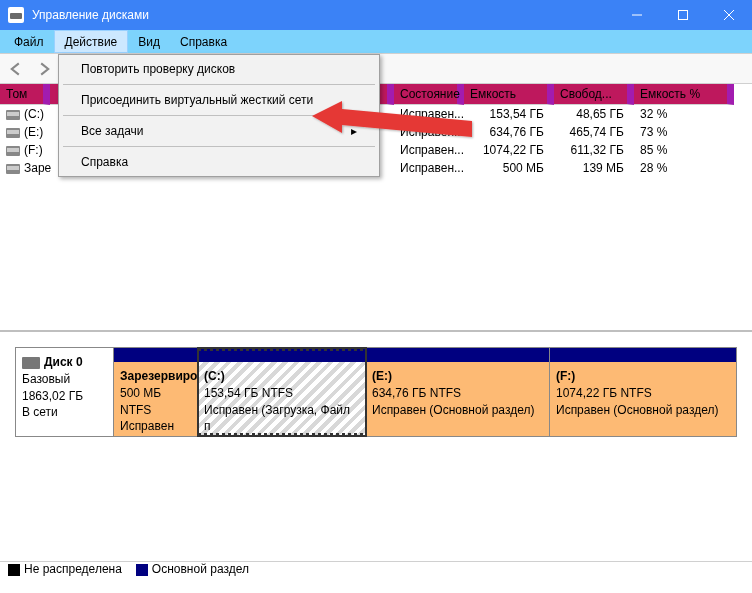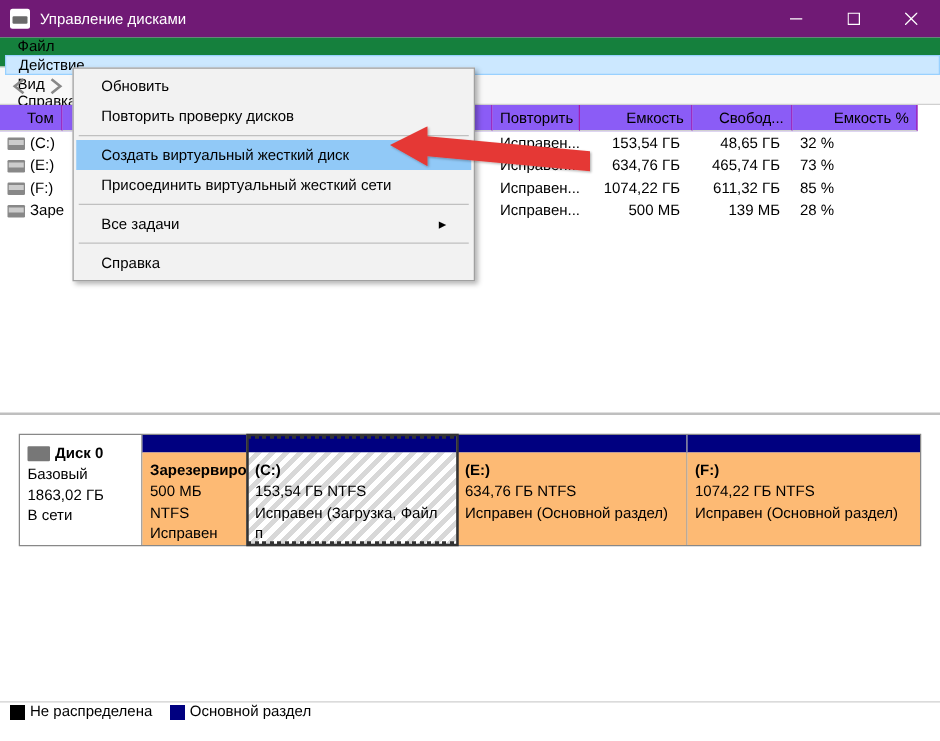--- a/index.html
+++ b/index.html
@@ -1,36 +1,36 @@
 <!DOCTYPE html>
 <html><head>
 <meta charset="utf-8">
 <style>
 * { box-sizing: border-box; margin: 0; padding: 0; font-family: "Segoe UI", Tahoma, sans-serif; font-size: 12px; }
 body { background: #fff; width: 752px; height: 593px; overflow: hidden; position: relative; }
 
-.titlebar { background: #701a75; height: 30px; display: flex; align-items: center; padding-left: 8px; color: #fff; }
+.titlebar { background: #3b82f6; height: 30px; display: flex; align-items: center; padding-left: 8px; color: #fff; }
 .titlebar .icon { width: 16px; height: 16px; background: #fff; margin-right: 8px; border-radius: 2px; position: relative; }
 .titlebar .icon::before { content: ""; position: absolute; left: 2px; top: 6px; width: 12px; height: 6px; background: #6a6a6a; border-radius: 1px; }
 .titlebar .title { flex: 1; font-size: 12px; }
 .titlebar .winbtns { display: flex; height: 100%; }
 .titlebar .winbtn { width: 46px; display: flex; align-items: center; justify-content: center; color: #fff; }
 .titlebar .winbtn svg { width: 10px; height: 10px; stroke: #fff; stroke-width: 1; fill: none; }
 
-.menubar { background: #15803d; height: 24px; border-bottom: 1px solid #d0d0d0; display: flex; align-items: stretch; padding-left: 4px; flex-direction: column; }
+.menubar { background: #7dd3fc; height: 24px; border-bottom: 1px solid #d0d0d0; display: flex; align-items: stretch; padding-left: 4px; }
 .menubar .menuitem { padding: 0 10px; display: flex; align-items: center; cursor: default; }
 .menubar .menuitem.open { background: #cce8ff; border: 1px solid #99d1ff; }
 
 .toolbar { height: 30px; border-bottom: 1px solid #d0d0d0; display: flex; align-items: center; padding-left: 6px; gap: 8px; background: #f8f8f8; }
 .toolbar .tb-ico { width: 20px; height: 20px; display: flex; align-items: center; justify-content: center; color: #666; }
 .toolbar .sep { width: 1px; height: 20px; background: #ccc; }
 
 .content-top { height: 248px; border-bottom: 2px solid #bfbfbf; overflow: hidden; position: relative; }
 .grid { display: grid; grid-template-columns: 50px 344px 70px 90px 80px 100px; }
-.grid .hdr { background: #8b5cf6; border-bottom: 1px solid #d0d0d0; border-right: 1px solid #a21caf; padding: 3px 6px; font-weight: normal; text-align: right; }
+.grid .hdr { background: #be185d; border-bottom: 1px solid #d0d0d0; border-right: 7px solid #a21caf; padding: 3px 6px; font-weight: normal; }
 .grid .cell { padding: 2px 6px; white-space: nowrap; }
 .grid .cell.num { text-align: right; padding-right: 10px; }
 
 .vol-ico { display: inline-block; width: 14px; height: 10px; background: #888; border-radius: 1px; margin-right: 4px; vertical-align: middle; position: relative; }
 .vol-ico::before { content: ""; position: absolute; left: 1px; top: 2px; width: 12px; height: 4px; background: #ccc; }
 
 .dropdown { position: absolute; top: 54px; left: 58px; width: 322px; background: #f2f2f2; border: 1px solid #a0a0a0; box-shadow: 2px 2px 4px rgba(0,0,0,0.3); z-index: 100; padding: 2px; }
 .dropdown .dd-item { padding: 5px 20px; cursor: default; }
 .dropdown .dd-item.hl { background: #91c9f7; }
 .dropdown .dd-sep { height: 1px; background: #c0c0c0; margin: 3px 2px; }
@@ -105,21 +105,21 @@
         <path d="M3 1 L8 5 L3 9" fill="none" stroke="#888" stroke-width="1.5"></path>
       </svg>
     </span>
   <span class="sep"></span>
 </div>
 
 <div class="content-top">
   <div class="grid">
     <div class="hdr">Том</div>
     <div class="hdr"></div>
-    <div class="hdr">Повторить</div>
+    <div class="hdr">Состояние</div>
     <div class="hdr">Емкость</div>
     <div class="hdr">Свобод...</div>
     <div class="hdr">Емкость %</div>
 
     <div class="cell"><span class="vol-ico"></span><span>(C:)</span></div>
     <div class="cell"></div>
     <div class="cell">Исправен...</div>
     <div class="cell num">153,54 ГБ</div>
     <div class="cell num">48,65 ГБ</div>
     <div class="cell">32 %</div>
@@ -141,24 +141,22 @@
     <div class="cell"><span class="vol-ico"></span><span>Заре</span></div>
     <div class="cell"></div>
     <div class="cell">Исправен...</div>
     <div class="cell num">500 МБ</div>
     <div class="cell num">139 МБ</div>
     <div class="cell">28 %</div>
   </div>
 </div>
 
 <div class="dropdown">
-  <div class="dd-item">Обновить</div>
   <div class="dd-item">Повторить проверку дисков</div>
   <div class="dd-sep"></div>
-  <div class="dd-item hl">Создать виртуальный жесткий диск</div>
   <div class="dd-item">Присоединить виртуальный жесткий сети</div>
   <div class="dd-sep"></div>
   <div class="dd-item"><span>Все задачи</span><span style="float:right">▸</span></div>
   <div class="dd-sep"></div>
   <div class="dd-item">Справка</div>
 </div>
 
 <svg class="red-arrow" width="170" height="50">
   <defs>
       <filter id="s">

